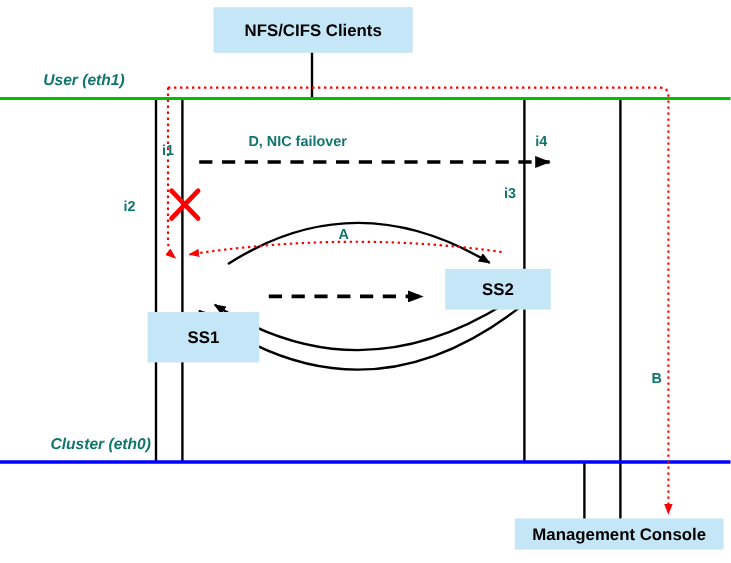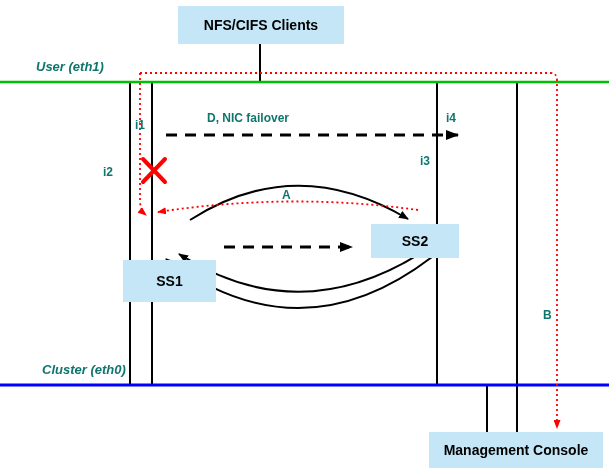--- a/index.html
+++ b/index.html
@@ -67,21 +67,21 @@
 
   <div class="node" style="left:178px; top:6px;   width:166px; height:38px;">
     <span>NFS/CIFS Clients</span>
   </div>
   <div class="node" style="left:123px; top:224px; width:93px;  height:42px;margin-top:36px;">
     <span>SS1</span>
   </div>
   <div class="node" style="left:371px; top:224px; width:88px;  height:34px;">
     <span>SS2</span>
   </div>
-  <div class="node" style="left:429px; top:432px; width:174px; height:36px;">
+  <div class="node" style="left:429px; top:432px; width:174px; height:26px;">
     <span>Management Console</span>
   </div>
 
   <div class="lbl net-lbl" style="left:36px; top:59px;">User (eth1)</div>
   <div class="lbl net-lbl" style="left:42px; top:362px;">Cluster (eth0)</div>
 
   <div class="lbl" style="left:135px; top:118px;">i1</div>
   <div class="lbl" style="left:103px; top:165px;">i2</div>
   <div class="lbl" style="left:420px; top:154px;">i3</div>
   <div class="lbl" style="left:446px; top:111px;">i4</div>

